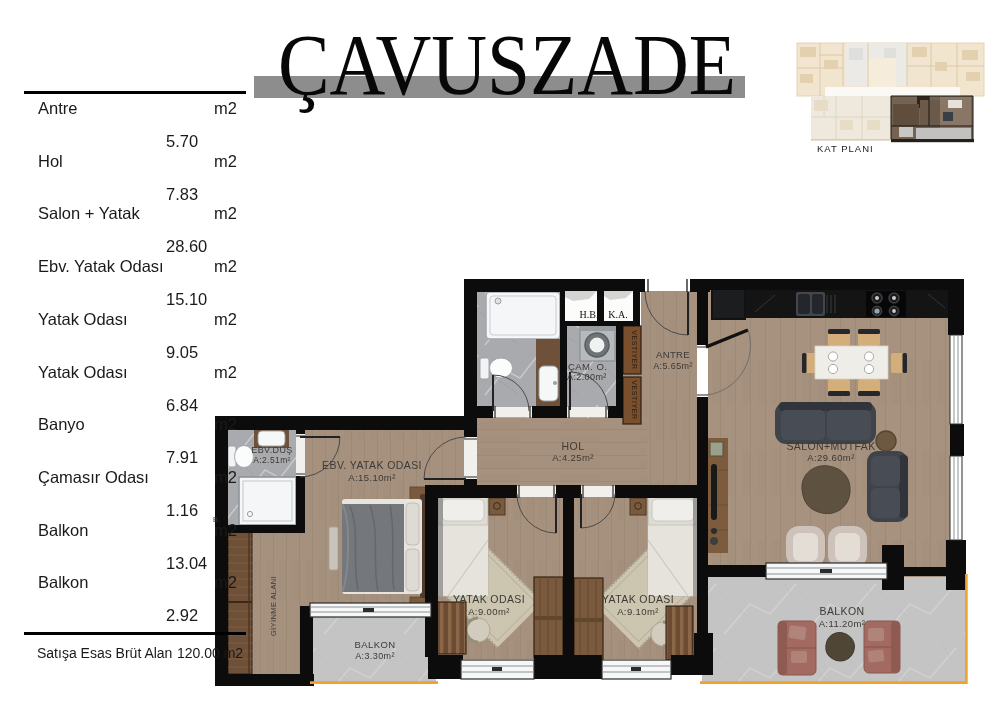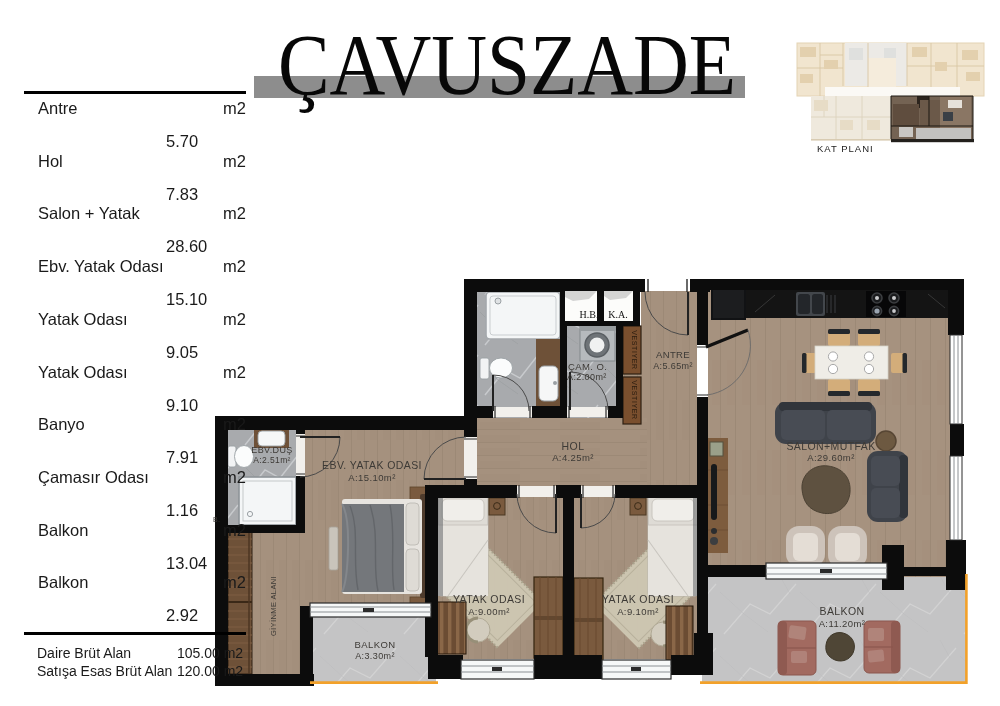--- a/index.html
+++ b/index.html
@@ -5,21 +5,21 @@
   html,body{margin:0;padding:0;background:#ffffff;}
   body{width:1000px;height:706px;position:relative;overflow:hidden;font-family:"Liberation Sans",sans-serif;}
   #plan{position:absolute;left:0;top:0;}
   .panel{position:absolute;left:24px;top:91px;width:222px;color:#1a1a1a;}
   .big{font-size:57px;font-weight:bold;text-align:center;letter-spacing:-1px;line-height:59px;margin:0 8px 0 -8px;position:relative;top:3px;}
   .rule{border-top:3px solid #000;margin:0;}
   .tbl{padding:5px 0 6px 0;}
   .row{display:flex;font-size:16.5px;line-height:19.7px;white-space:nowrap;}
   .row .n{width:128px;padding-left:14px;}
   .row .v{width:48px;text-align:left;margin-top:33px;}
-  .row .u{flex:1;text-align:right;}
+  .row .u{flex:1;text-align:left;}
   .tot{padding:10px 0 0 0;}
   .trow{display:flex;font-size:14px;line-height:17.5px;}
   .trow .n{flex:1;padding-left:13px;}
   .trow .v{width:69px;text-align:left;}
 </style>
 </head>
 <body>
 
 <svg id="plan" width="1000" height="706" viewBox="0 0 1000 706">
 
@@ -657,21 +657,21 @@
         <span class="v">15.10</span>
         <span class="u">m2</span>
       </div>
     <div class="row">
         <span class="n">Yatak Odası</span>
         <span class="v">9.05</span>
         <span class="u">m2</span>
       </div>
     <div class="row">
         <span class="n">Yatak Odası</span>
-        <span class="v">9.10</span>
+        <span class="v">6.84</span>
         <span class="u">m2</span>
       </div>
     <div class="row">
         <span class="n">Banyo</span>
         <span class="v">7.91</span>
         <span class="u">m2</span>
       </div>
     <div class="row">
         <span class="n">Çamasır Odası</span>
         <span class="v">1.16</span>
@@ -685,22 +685,18 @@
     <div class="row">
         <span class="n">Balkon</span>
         <span class="v">2.92</span>
         <span class="u">m2</span>
       </div>
   </div>
 
   <div class="rule"></div>
 
   <div class="tot">
-    <div class="trow">
-        <span class="n">Daire Brüt Alan</span>
-        <span class="v">105.00&nbsp;m2</span>
-      </div>
     <div class="trow">
         <span class="n">Satışa Esas Brüt Alan</span>
         <span class="v">120.00&nbsp;m2</span>
       </div>
   </div>
 </div>
 
 </body></html>

